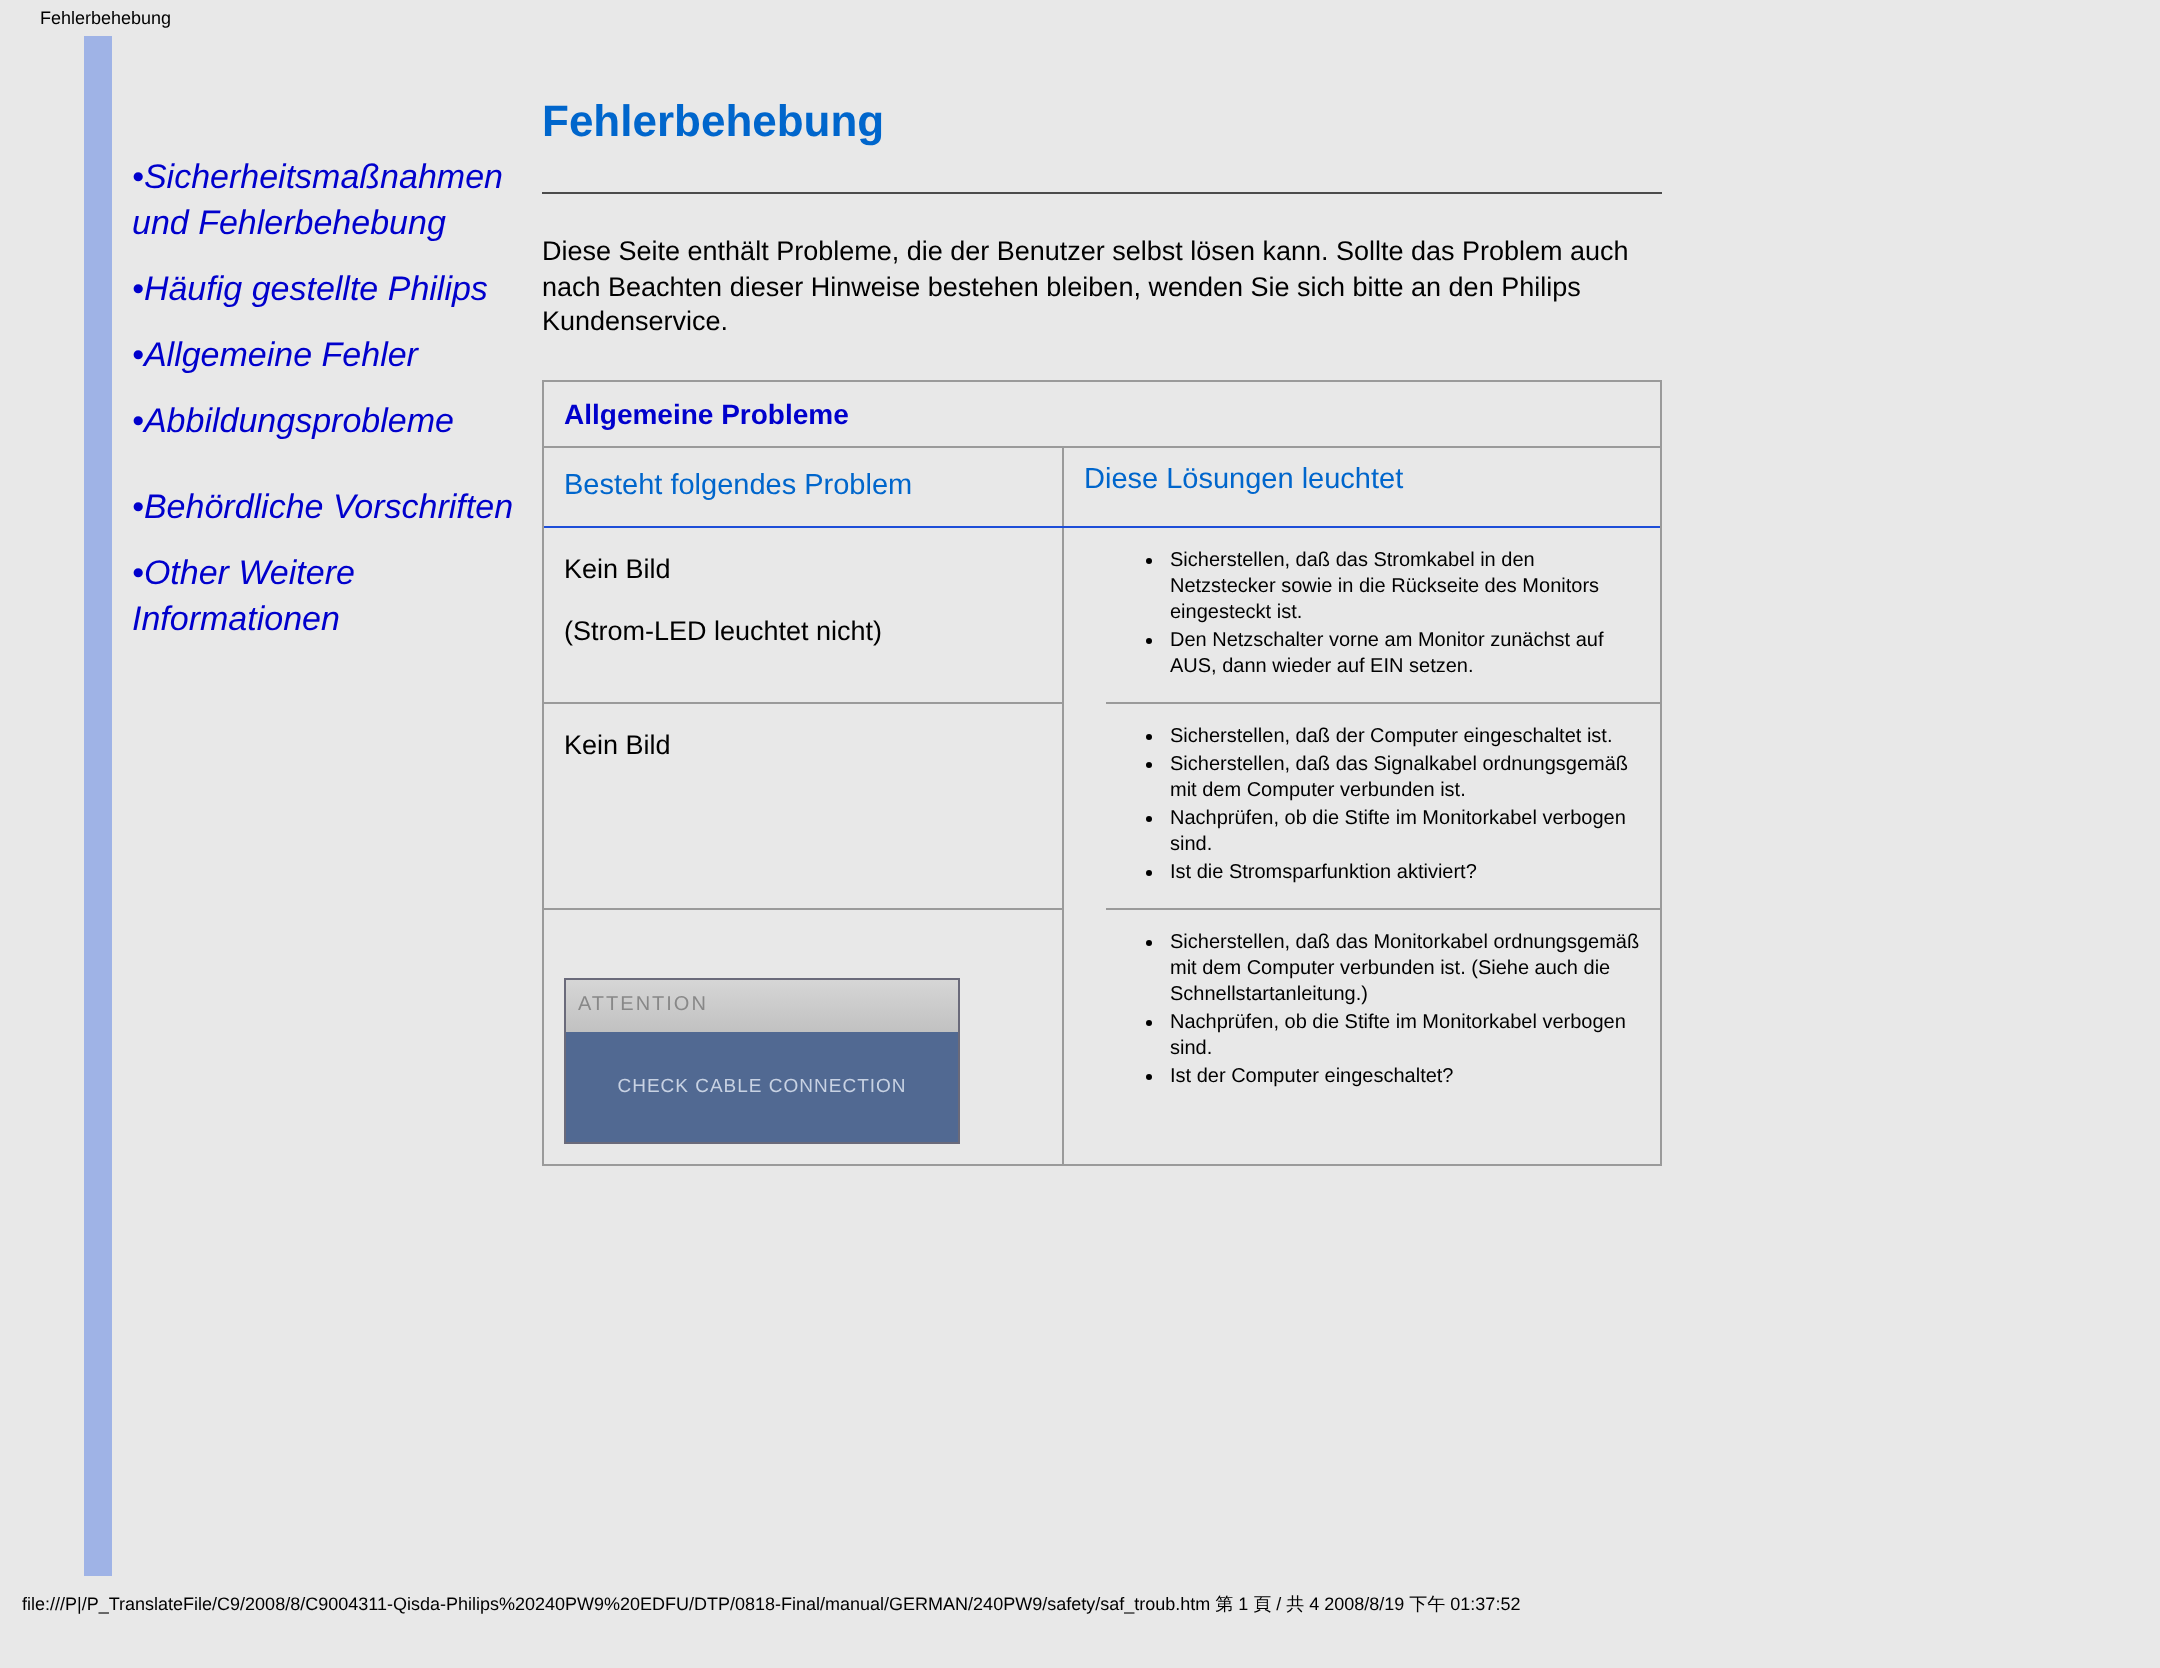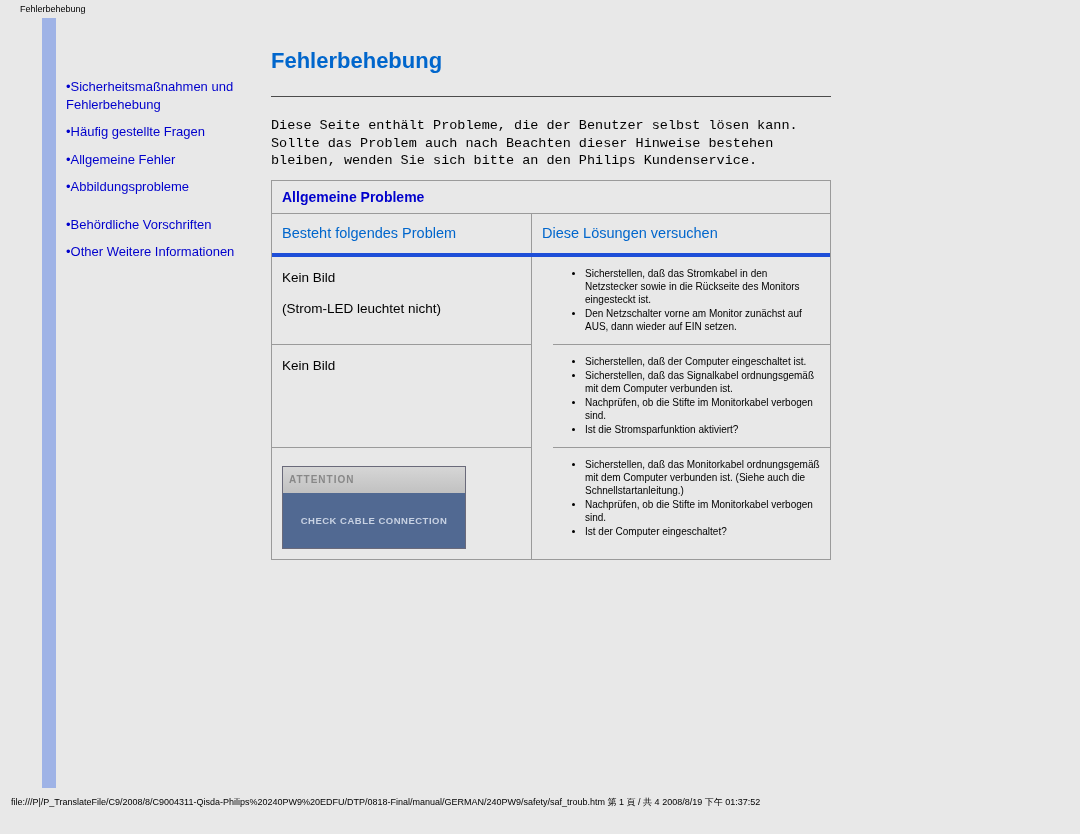--- a/index.html
+++ b/index.html
@@ -22,23 +22,24 @@
   width: 14px;
   background: #9fb3e6;
   min-height: 770px;
 }
 .sidebar {
   width: 215px;
   padding: 60px 10px 10px 10px;
 }
 .sidebar-item {
   color: #0000cc;
-  font-size: 13px;
+  font-size: 17px;
   margin-bottom: 10px;
   line-height: 1.35;
+  font-style: italic;
 }
 .sidebar-item .bullet { color: #0000cc; }
 .main {
   flex: 1;
   padding: 30px 30px 10px 0;
   max-width: 590px;
 }
 .main-heading {
   color: #0066cc;
   font-size: 22px;
@@ -46,35 +47,34 @@
   margin-bottom: 22px;
 }
 hr.hr-main {
   border: none;
   border-top: 1px solid #4b4b4b;
   margin-bottom: 20px;
 }
 .intro {
   font-size: 13.5px;
   line-height: 1.3;
-  margin-bottom: 10px;
-  font-family: Liberation Mono, monospace;
+  margin-bottom: 20px;
 }
 .problems-table {
   border: 1px solid #9a9a9a;
   width: 100%;
 }
 .table-title {
   color: #0000cc;
   font-weight: bold;
   font-size: 14px;
   padding: 8px 10px 8px 10px;
   border-bottom: 1px solid #9a9a9a;
 }
-.header-row { display: flex; border-bottom: 4px solid #1d4ed8; align-items: center; }
+.header-row { display: flex; border-bottom: 1px solid #1d4ed8; }
 .header-row .col-left, .header-row .col-right {
   color: #0066cc;
   font-size: 14.5px;
   padding: 8px 10px;
 }
 .row { display: flex; gap: 21px; }
 .col-left {
   width: 260px;
   padding: 10px;
   border-right: 1px solid #9a9a9a;
@@ -87,24 +87,23 @@
   font-size: 10px;
 }
 .row + .row .col-left { border-top: 1px solid #9a9a9a; }
 .row + .row .col-right { border-top: 1px solid #9a9a9a; }
 .col-right ul { list-style: disc; padding-left: 28px; }
 .col-right li { margin-bottom: 1px; line-height: 1.3; }
 .prob-line1 { display:block; margin-bottom: 10px; }
 .prob-line2 { display:block; }
 
 .monitor-box {
-  margin-top: 8px;
-  width: 184px;
+  margin-top: 24px;
+  width: 198px;
   border: 1px solid #6a6a7a;
-  font-weight: bold;
 }
 .monitor-top {
   background: linear-gradient(#d6d6d6,#c1c1c1);
   color: #888;
   font-size: 10px;
   letter-spacing: 1px;
   padding: 5px 6px;
   font-family: Arial;
 }
 .monitor-body {
@@ -126,38 +125,38 @@
 </head>
 <body>
 
 <div class="page-title-tiny">Fehlerbehebung</div>
 
 <div class="container">
   <div class="blue-bar"></div>
 
   <div class="sidebar">
     <div class="sidebar-item"><span class="bullet">•</span><span>Sicherheitsmaßnahmen und Fehlerbehebung</span></div>
-    <div class="sidebar-item"><span class="bullet">•</span><span>Häufig gestellte Fragen</span></div>
+    <div class="sidebar-item"><span class="bullet">•</span><span>Häufig gestellte Philips</span></div>
     <div class="sidebar-item"><span class="bullet">•</span><span>Allgemeine Fehler</span></div>
     <div class="sidebar-item"><span class="bullet">•</span><span>Abbildungsprobleme</span></div>
     <div style="height:10px"></div>
     <div class="sidebar-item"><span class="bullet">•</span><span>Behördliche Vorschriften</span></div>
     <div class="sidebar-item"><span class="bullet">•</span><span>Other Weitere Informationen</span></div>
   </div>
 
   <div class="main">
     <div class="main-heading">Fehlerbehebung</div>
     <hr class="hr-main">
     <div class="intro">Diese Seite enthält Probleme, die der Benutzer selbst lösen kann. Sollte das Problem auch nach Beachten dieser Hinweise bestehen bleiben, wenden Sie sich bitte an den Philips Kundenservice.</div>
 
     <div class="problems-table">
       <div class="table-title">Allgemeine Probleme</div>
       <div class="header-row">
         <div class="col-left">Besteht folgendes Problem</div>
-        <div class="col-right">Diese Lösungen versuchen</div>
+        <div class="col-right">Diese Lösungen leuchtet</div>
       </div>
 
       <div class="row">
         <div class="col-left">
           <span class="prob-line1">Kein Bild</span>
           <span class="prob-line2">(Strom-LED leuchtet nicht)</span>
         </div>
         <div class="col-right">
           <ul>
             <li>Sicherstellen, daß das Stromkabel in den Netzstecker sowie in die Rückseite des Monitors eingesteckt ist.</li>

